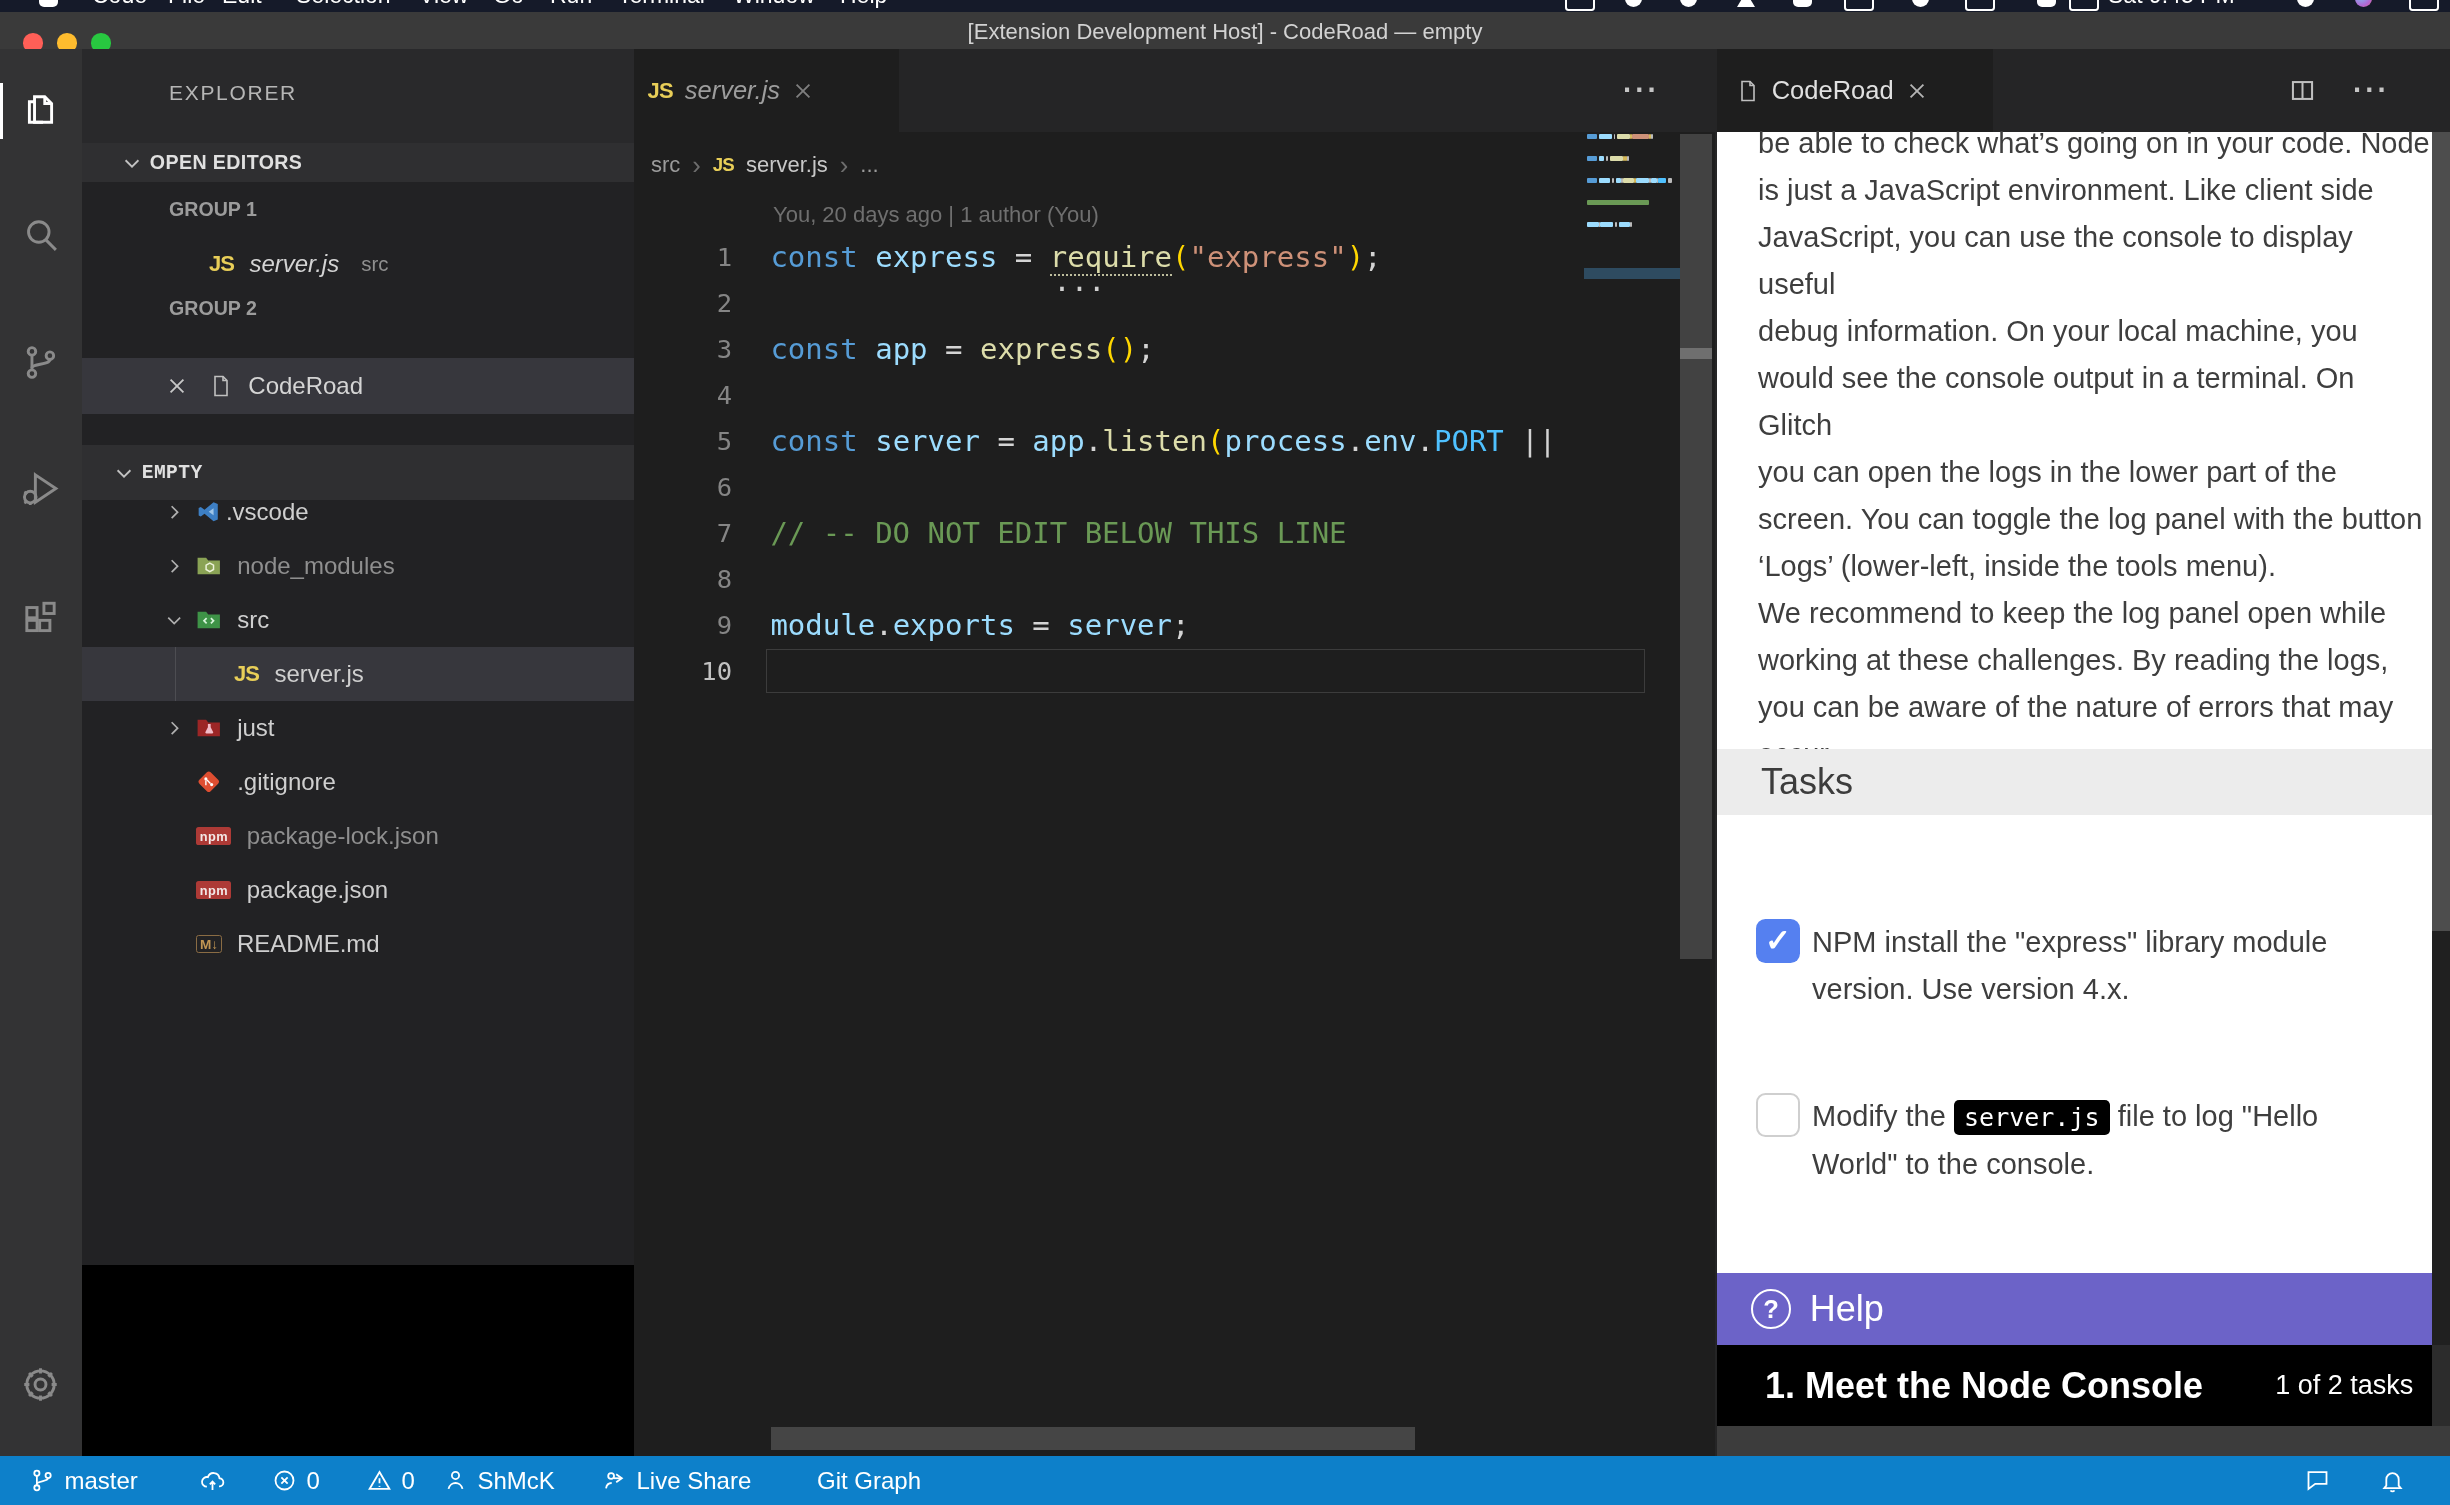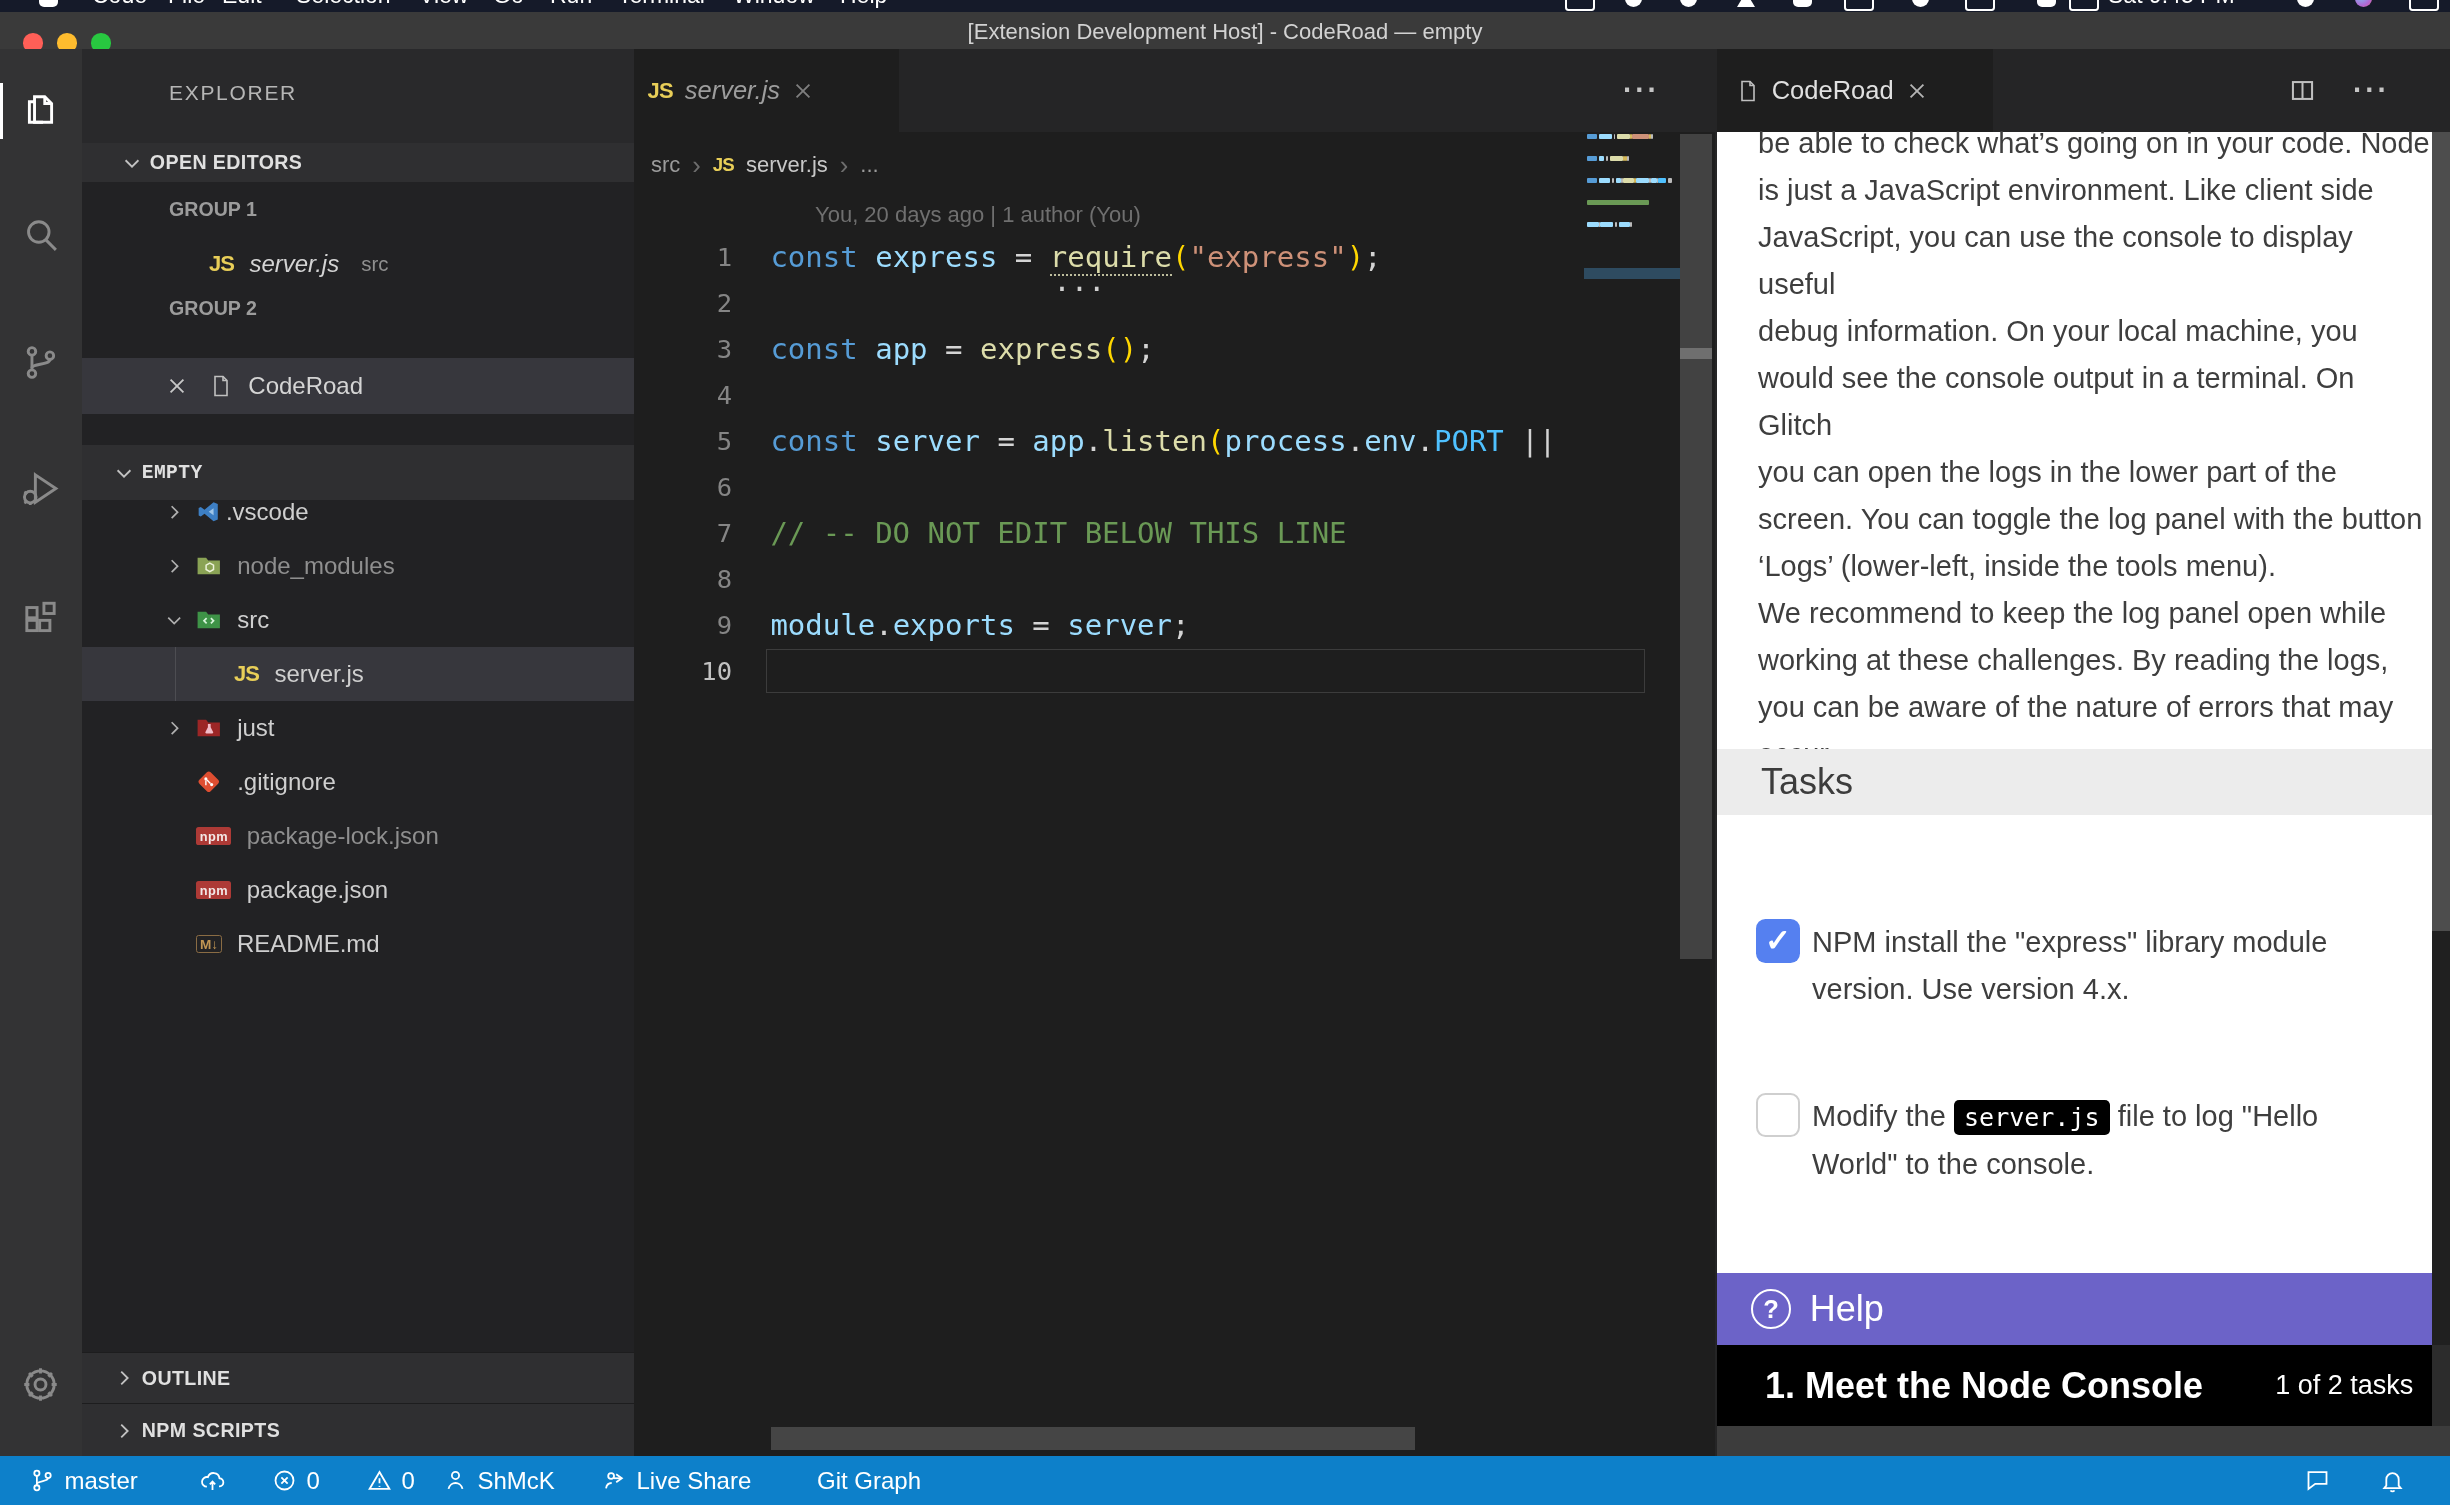--- a/index.html
+++ b/index.html
@@ -23,21 +23,21 @@
   #titlebar .title{position:absolute;top:0;left:0;right:0;text-align:center;line-height:39px;color:#d2d2d2;font-size:22px;}
 
   
   #activitybar{left:0;top:49px;width:82px;height:1407px;background:#333334;}
   .act-item{position:absolute;left:20.4px;width:41px;height:41px;}
   .act-item svg{width:41px;height:41px;stroke:#8a8a8a;fill:none;stroke-width:1.7;}
   .act-item.active svg{stroke:#ffffff;}
   #act-indicator{position:absolute;left:0;top:34px;width:3.4px;height:56px;background:#fff;}
 
   
-  #sidebar{left:82px;top:49px;width:552px;height:1407px;background:#222224;overflow:hidden;}
+  #sidebar{left:82px;top:49px;width:552px;height:1216px;background:#222224;overflow:hidden;}
   .sb-band{position:absolute;left:0;width:100%;background:#2f2f31;}
   #sb-titleband{top:0;height:94px;background:#29292b;}
   .sb-title-text{position:absolute;left:87px;top:32px;color:#b6b6b6;font-size:21px;letter-spacing:1.7px;}
   .sec-head{display:flex;align-items:center;}
   .sec-head svg{width:22px;height:22px;stroke:#c2c2c2;fill:none;stroke-width:2;margin-left:39px;}
   .sec-head .lbl{color:#e0e0e0;font-size:19.6px;font-weight:700;letter-spacing:0.4px;margin-left:6.8px;}
   .grp-lbl{position:absolute;left:87px;color:#9c9c9c;font-size:19.6px;font-weight:700;}
   .oe-row,.tree-row{position:absolute;left:0;width:100%;display:flex;align-items:center;color:#cfcfcf;font-size:24px;}
   .row-sel{background:#37373d;}
   .dim{color:#8f8f8f;}
@@ -52,21 +52,21 @@
 
   
   #editor-group{left:634px;top:49px;width:1081px;height:1407px;background:#1e1e1e;}
   #ed-tabbar{position:absolute;left:0;top:0;width:100%;height:83px;background:#252526;}
   .tab{position:absolute;top:0;height:83px;background:#1e1e1e;display:flex;align-items:center;}
   .tab .t-label{font-size:25.5px;margin:0 12px;}
   .tab-actions{position:absolute;top:0;height:83px;display:flex;align-items:center;gap:29px;color:#c5c5c5;}
   .dots3{font-size:29px;letter-spacing:2.6px;color:#c5c5c5;font-weight:700;}
   #breadcrumb{position:absolute;left:17px;top:83px;height:66px;display:flex;align-items:center;color:#9b9b9b;font-size:22px;gap:12px;}
   #breadcrumb .sep{color:#6d6d6d;font-size:25.5px;}
-  #blame{position:absolute;left:139px;top:153px;color:#6f6f6f;font-size:22px;margin-left:42px;}
+  #blame{position:absolute;left:139px;top:153px;color:#6f6f6f;font-size:22px;}
   #code{position:absolute;left:0;top:185px;width:1046px;}
   .code-row{position:relative;height:46px;display:flex;align-items:center;}
   .code-row .ln{width:98px;text-align:right;padding-right:29px;color:#858585;font-size:25.5px;font-family:"DejaVu Sans Mono",monospace;flex:0 0 auto;}
   .code-row.cur .ln{color:#c2c2c2;}
   .code-row pre{margin:0 0 0 9.4px;font-family:"DejaVu Sans Mono",monospace;font-size:29px;line-height:46px;}
   .curbox{position:absolute;left:132px;right:35px;top:0.9px;bottom:0.9px;border:1.7px solid #3c3c3c;}
   .tk-kw{color:#569cd6}.tk-vr{color:#9cdcfe}.tk-fn{color:#dcdcaa}.tk-st{color:#ce9178}
   .tk-bk{color:#ffd700}.tk-pl{color:#d4d4d4}.tk-cm{color:#6a9955}.tk-cn{color:#4fc1ff}
   .hint{position:relative;border-bottom:2.6px dotted #bdbd9d;}
   .hint::after{content:"\00B7\00B7\00B7";position:absolute;left:3.4px;top:25.5px;color:#d0d0d0;font-size:29px;letter-spacing:0;}

